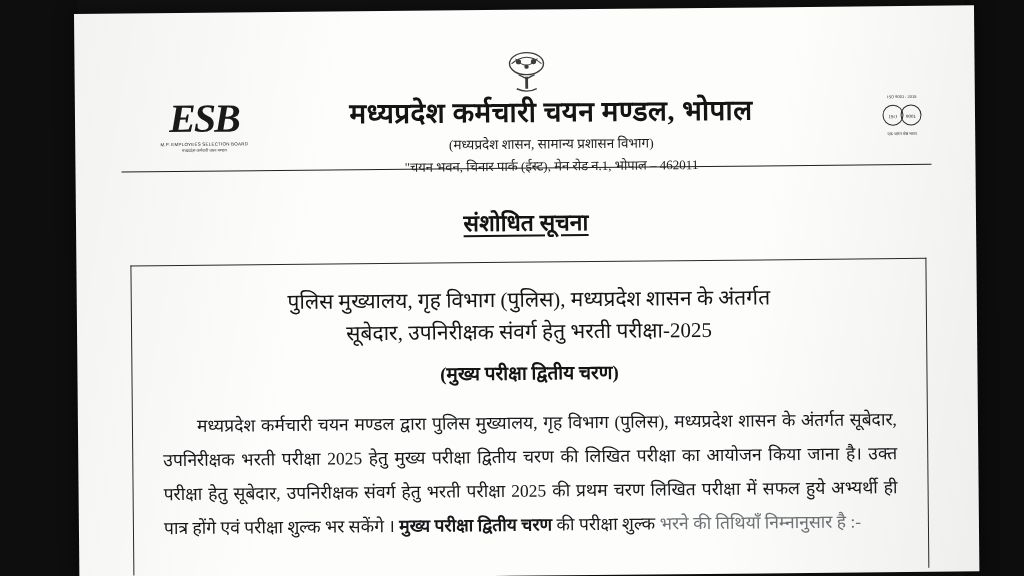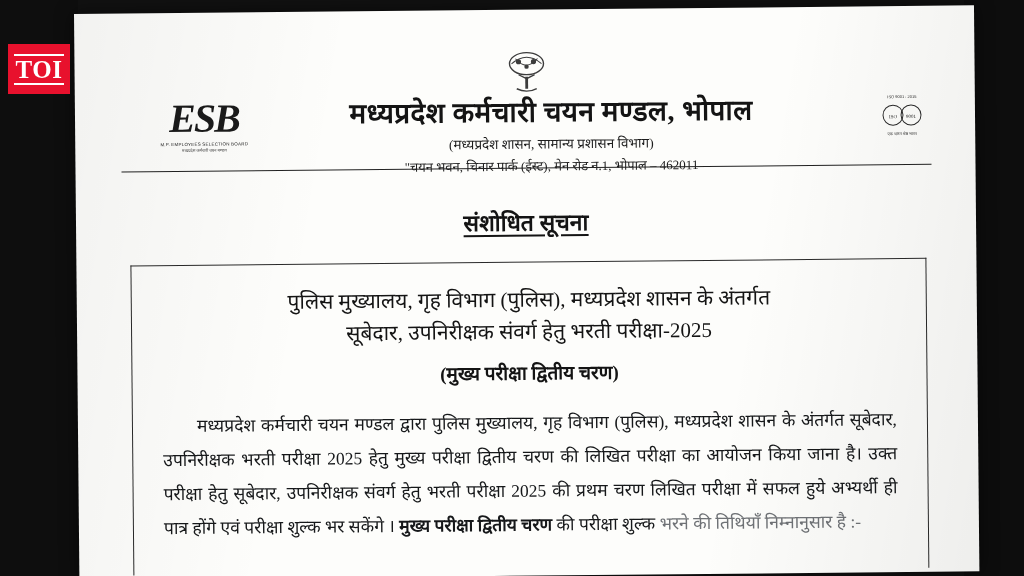--- a/index.html
+++ b/index.html
@@ -304,17 +304,14 @@
         <div class="head1">पुलिस मुख्यालय, गृह विभाग (पुलिस), मध्यप्रदेश शासन के अंतर्गत</div>
         <div class="head2">सूबेदार, उपनिरीक्षक संवर्ग हेतु भरती परीक्षा-2025</div>
         <div class="head3">(मुख्य परीक्षा द्वितीय चरण)</div>
 
         <div class="para"><span>मध्यप्रदेश कर्मचारी चयन मण्डल द्वारा पुलिस मुख्यालय, गृह विभाग (पुलिस), मध्यप्रदेश शासन के अंतर्गत सूबेदार, उपनिरीक्षक भरती परीक्षा 2025 हेतु मुख्य परीक्षा द्वितीय चरण की लिखित परीक्षा का आयोजन किया जाना है। उक्त परीक्षा हेतु सूबेदार, उपनिरीक्षक संवर्ग हेतु भरती परीक्षा 2025 की प्रथम चरण लिखित परीक्षा में सफल हुये अभ्यर्थी ही पात्र होंगे एवं परीक्षा शुल्क भर सकेंगे । </span><b>मुख्य परीक्षा द्वितीय चरण</b><span> की परीक्षा शुल्क</span> <span class="fade">भरने की तिथियाँ निम्नानुसार है :-</span></div>
       </div>
 
     </div>
   </div>
 
-  <div class="toi">
-    <span>TOI</span>
-  </div>
 
 </div>
 
 </body></html>

